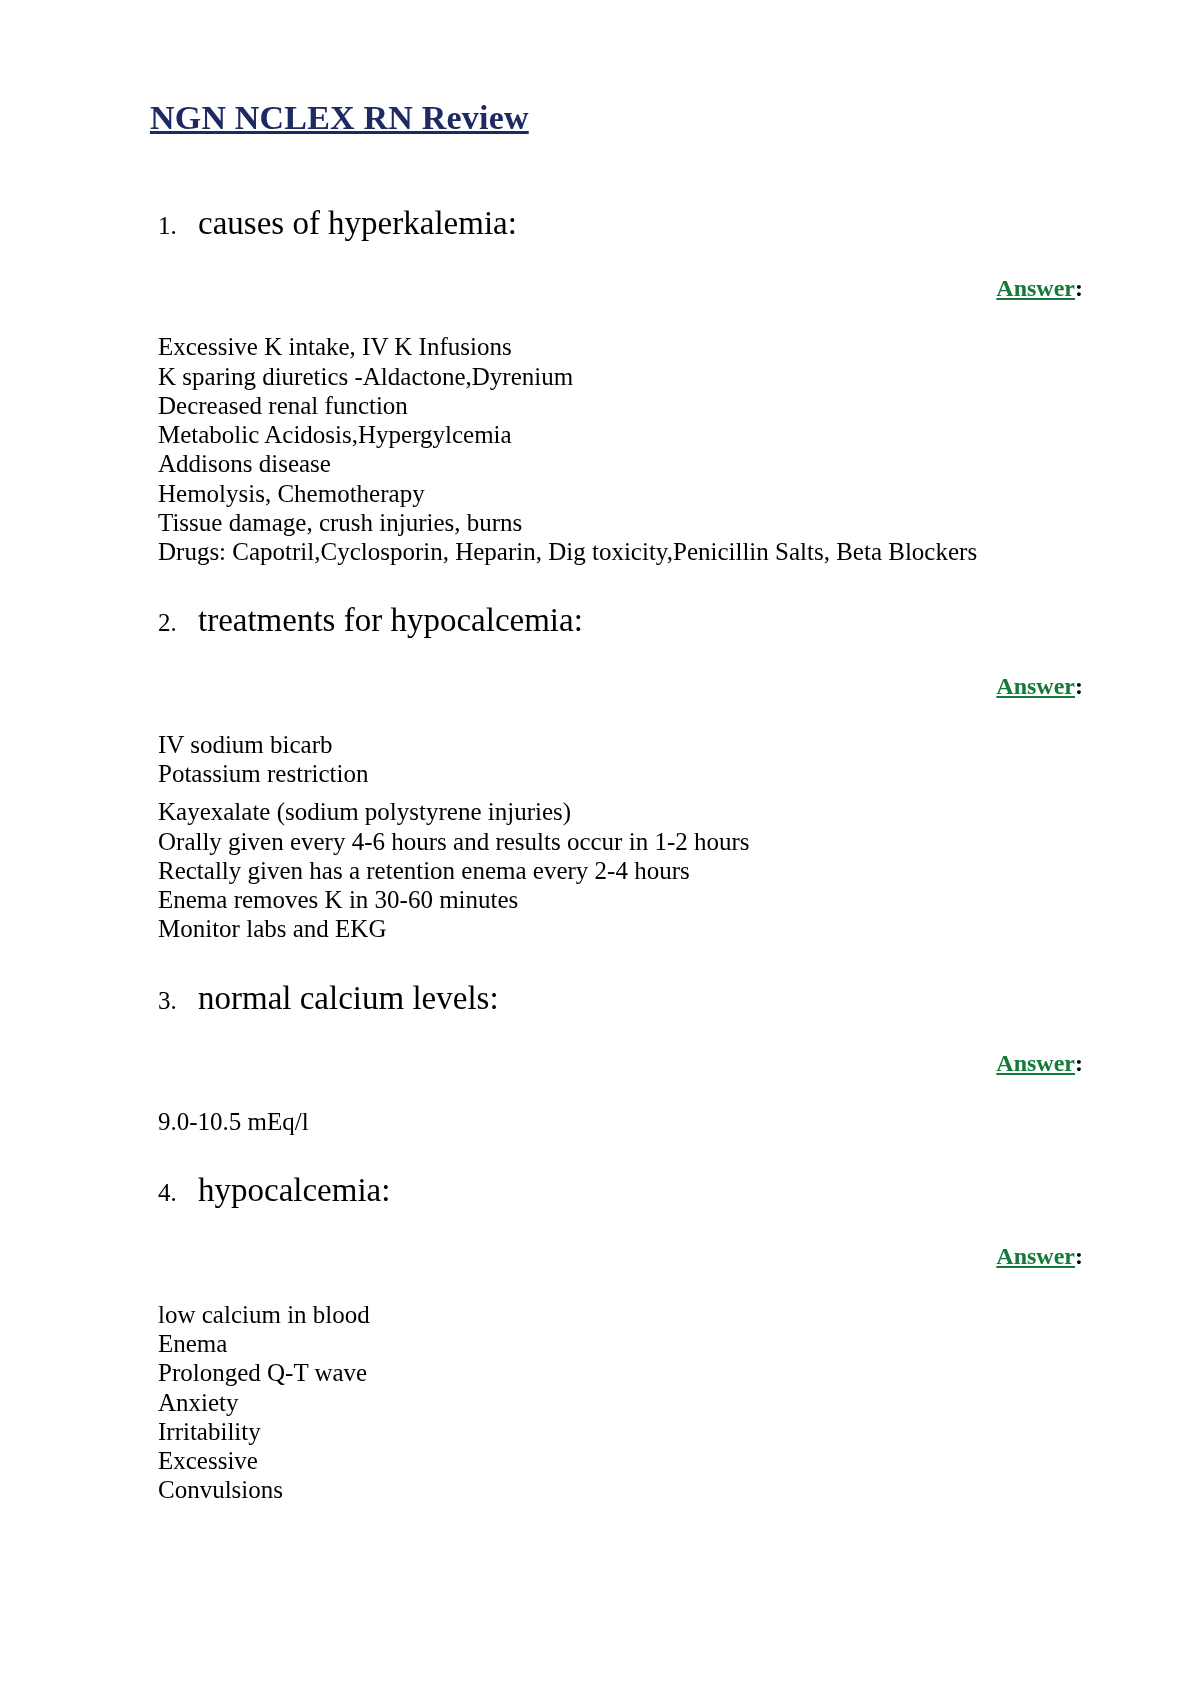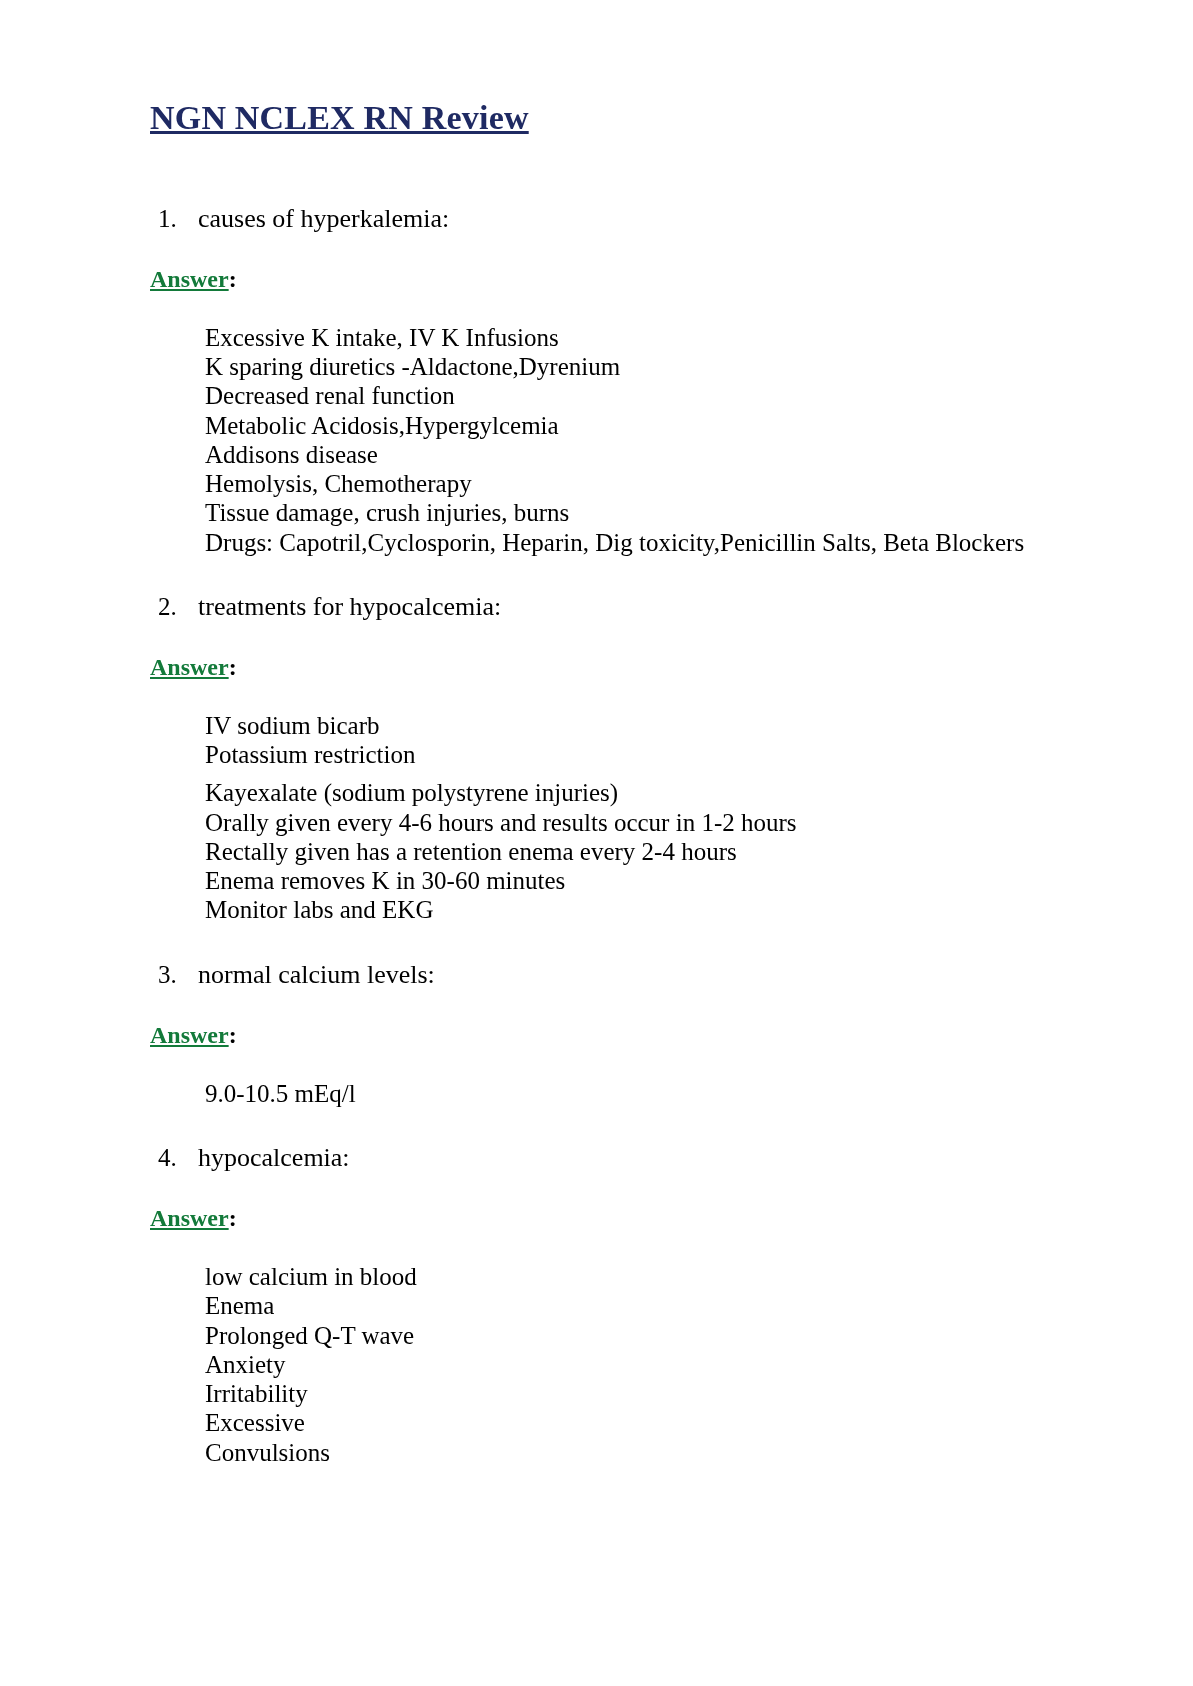--- a/index.html
+++ b/index.html
@@ -46,50 +46,50 @@
     font-size: 25px;
     line-height: 1.35;
     margin: 0 0 0 8px;
   }
   .q-num {
     width: 40px;
     flex: 0 0 40px;
     font-size: 25px;
   }
   .q-text {
-    font-size: 26px;
+    font-size: 33px;
   }
   .answer-label {
     font-size: 24px;
     font-weight: bold;
     color: #1b7a3d;
     margin-top: 30px;
     margin-bottom: 0;
     margin-left: 0;
+    text-align: right;
   }
   .answer-label .word {
     text-decoration: underline;
     color: #137a3a;
   }
   .answer-label .colon {
     color: #000000;
     text-decoration: none;
     font-weight: bold;
   }
   .answer-body {
     font-size: 25px;
     line-height: 1.17;
     margin-top: 30px;
     margin-left: 8px;
     margin-bottom: 0;
   }
   .answer-body .line {
     display: block;
     white-space: pre-wrap;
-    margin-left: 47px;
   }
   .answer-body .line.gap {
     margin-bottom: 9px;
   }
   .gap-q {
     height: 32px;
   }
 </style>
 </head>
 <body>

